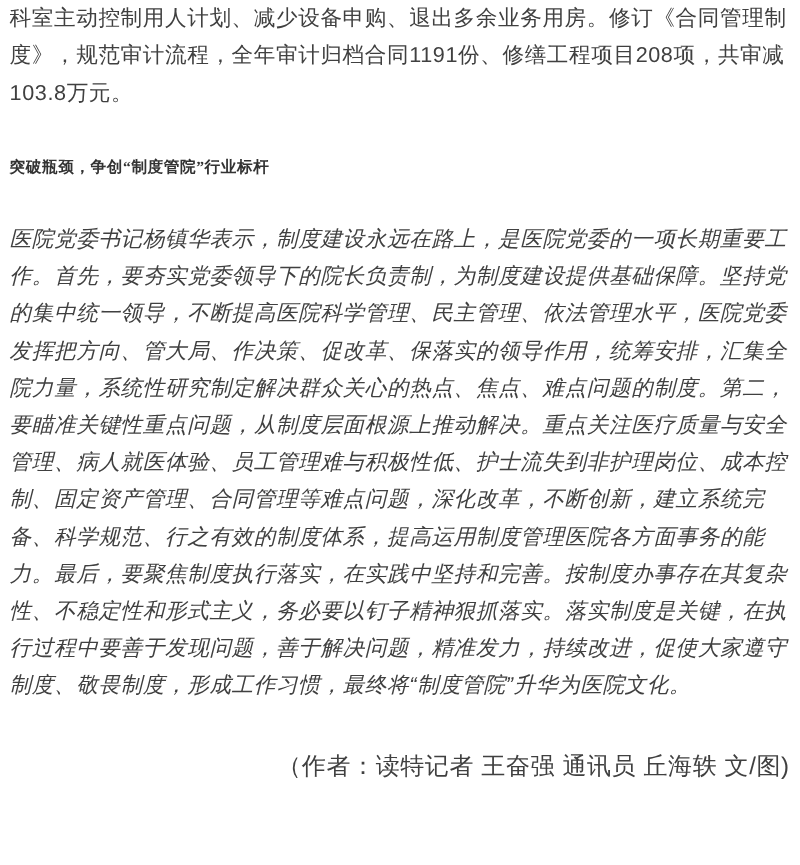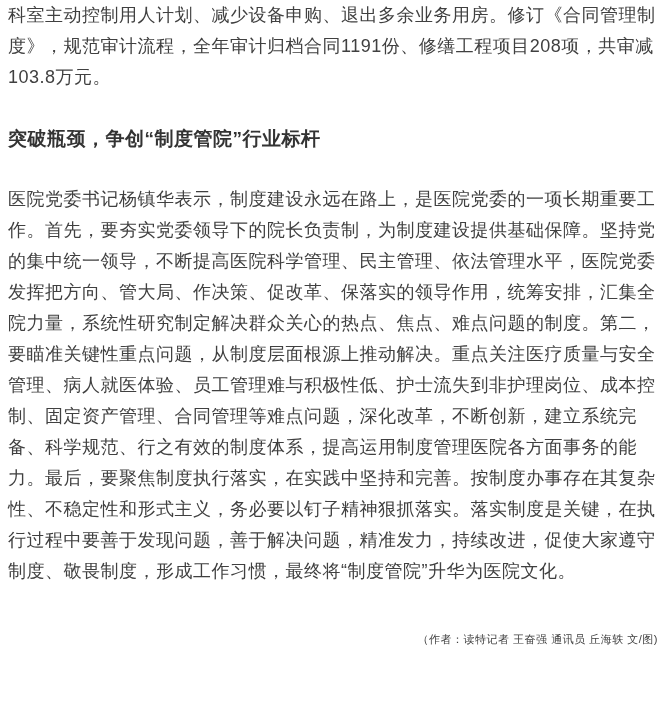--- a/index.html
+++ b/index.html
@@ -19,38 +19,40 @@
     font-size: 18px;
     line-height: 31px;
     letter-spacing: 0.5px;
   }
   .article p.body-para {
     margin: 0 0 30px 0;
     text-align: left;
   }
   .article p.body-para.last-body {
     margin-bottom: 40px;
+    font-style: italic;
   }
   .article h2.section-heading {
-    font-size: 19px;
+    font-size: 13px;
     font-weight: bold;
     color: var(--heading-text, #333333);
     line-height: 31px;
     margin: 0 0 30px 0;
+    font-family: Liberation Serif, serif;
   }
   .editor-line {
     color: var(--editor-text, #9a9a9a);
     font-size: 14px;
     line-height: 20px;
     letter-spacing: 0.5px;
     margin: 0 0 36px 0;
   }
   .author-line {
     color: var(--body-text, #404040);
-    font-size: 11px;
+    font-size: 20px;
     line-height: 24px;
     letter-spacing: 0.5px;
     text-align: right;
     margin: 0;
   }
 </style>
 </head>
 <body>
 
 <article class="article">

